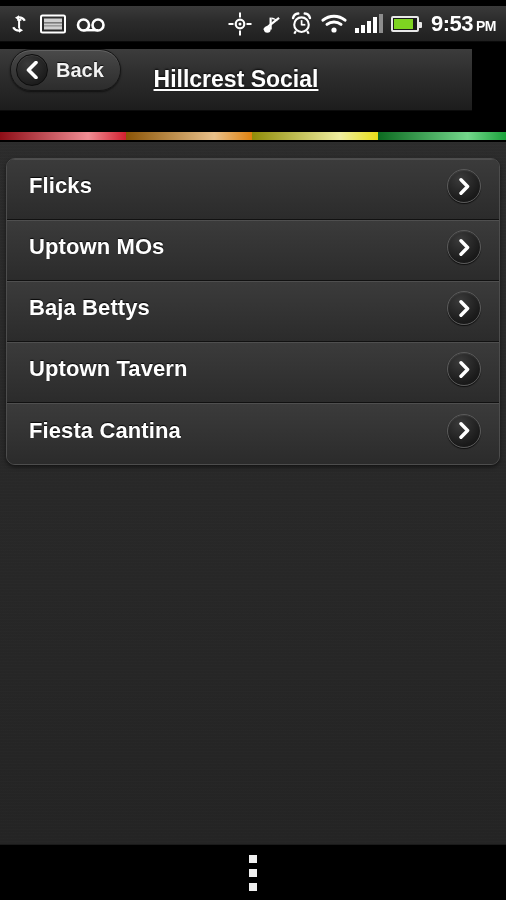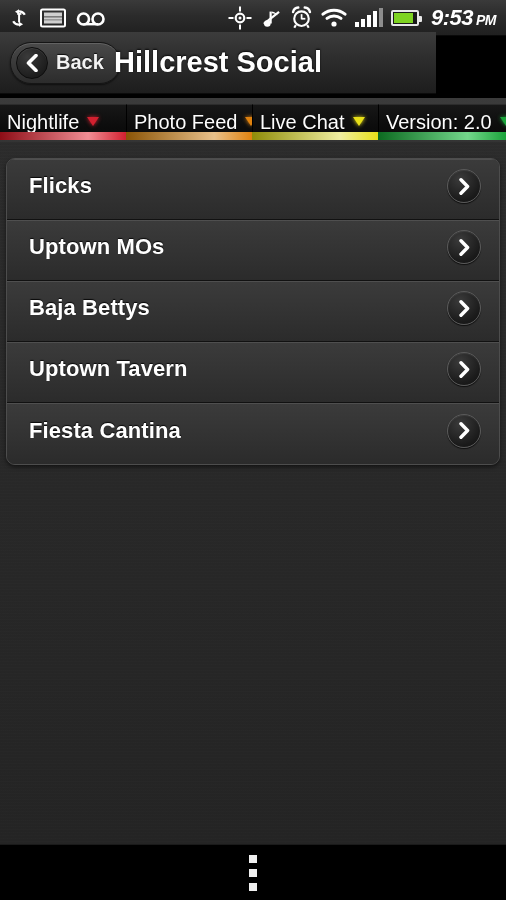--- a/index.html
+++ b/index.html
@@ -10,27 +10,26 @@
     overflow:hidden;
   }
   #screen {
     position:relative;
     width:506px; height:900px;
     background:#000;
   }
 
   
   .statusbar {
-    position:absolute; top:0; left:0;
+    position:absolute; top:6px; left:0;
     width:506px; height:36px;
     background:linear-gradient(180deg,#3a3a3a 0%,#2b2b2b 45%,#202020 100%);
     border-bottom:1px solid #0a0a0a;
     display:flex; align-items:center;
     padding:0 10px 0 8px;
-    font-style:italic;
   }
   .sb-left { display:flex; align-items:center; gap:10px; }
   .sb-right { display:flex; align-items:center; gap:8px; margin-left:auto; }
   .sb-icon { display:flex; align-items:center; justify-content:center; }
   .sb-icon svg { display:block; }
   .clock {
     color:#fff; font-size:22px; font-weight:700;
     letter-spacing:-0.5px; margin-left:4px;
   }
   .clock .ampm { font-size:14px; font-weight:700; margin-left:3px; }
@@ -52,25 +51,25 @@
     padding:1px;
   }
   .battery:after {
     content:""; position:absolute; right:-5px; top:4px;
     width:3px; height:6px; background:#e8e8e8; border-radius:0 1px 1px 0;
   }
   .battery .fill { height:100%; width:86%; background:#7ed321; }
 
   
   .titlebar {
-    position:absolute; top:32px; left:0;
-    width:436px; height:62px;
+    position:absolute; top:49px; left:0;
+    width:472px; height:62px;
     background:linear-gradient(180deg,#3c3c3c 0%,#2e2e2e 40%,#1d1d1d 100%);
     border-bottom:1px solid #0b0b0b;
-    display:flex; align-items:center;
+    display:flex; 
   }
   .backbtn {
     margin-left:10px;
     height:42px; min-width:94px;
     border-radius:21px;
     background:linear-gradient(180deg,#4a4a4a 0%,#3a3a3a 50%,#2c2c2c 100%);
     border:1px solid #151515;
     box-shadow:inset 0 1px 0 rgba(255,255,255,0.14), 0 1px 2px rgba(0,0,0,0.6);
     display:flex; align-items:center;
     padding:0 16px 0 5px;
@@ -84,23 +83,24 @@
     display:flex; align-items:center; justify-content:center;
     margin-right:8px;
   }
   .backbtn .label {
     color:#f2f2f2; font-size:20px; font-weight:700;
     text-shadow:0 -1px 1px rgba(0,0,0,0.8);
   }
   .apptitle {
     position:absolute; left:0; right:0; top:0; bottom:0;
     display:flex; align-items:center; justify-content:center;
-    color:#fff; font-size:29px; font-weight:700;
+    color:#fff; font-size:23px; font-weight:700;
     text-shadow:0 -1px 2px rgba(0,0,0,0.85);
     pointer-events:none;
+    text-decoration:underline;
   }
 
   
   .tabstrip {
     position:absolute; top:98px; left:0;
     width:506px; height:44px;
     background:linear-gradient(180deg,#3b3b3b 0%,#343434 100%);
     display:flex; align-items:stretch;
     overflow:hidden;
   }
@@ -286,38 +286,20 @@
       <span class="circ">
         <svg width="16" height="18" viewBox="0 0 16 18">
           <path d="M12 1.5 L4.5 9 L12 16.5" fill="none" stroke="#fff" stroke-width="3.6" stroke-linecap="round" stroke-linejoin="round"></path>
         </svg>
       </span>
       <span class="label">Back</span>
     </div>
     <div class="apptitle">Hillcrest Social</div>
   </div>
 
-  <div class="tabstrip" id="tabstrip">
-      <div class="tab" style="width: 126px;">
-        <span class="tlabel">Nightlife</span>
-        <span class="tri" style="color: rgb(210, 32, 47);"></span>
-      </div>
-      <div class="tab" style="width: 126px;">
-        <span class="tlabel">Photo Feed</span>
-        <span class="tri" style="color: rgb(224, 130, 15);"></span>
-      </div>
-      <div class="tab" style="width: 126px;">
-        <span class="tlabel">Live Chat</span>
-        <span class="tri" style="color: rgb(232, 224, 24);"></span>
-      </div>
-      <div class="tab" style="width: 128px;">
-        <span class="tlabel">Version: 2.0</span>
-        <span class="tri" style="color: rgb(26, 163, 58);"></span>
-      </div>
-    </div>
   <div class="underlines" id="underlines">
       <div style="width: 126px; background: linear-gradient(90deg, rgb(141, 13, 22) 0%, rgb(240, 141, 148) 70%, rgb(210, 32, 47) 100%);"></div>
       <div style="width: 126px; background: linear-gradient(90deg, rgb(138, 84, 6) 0%, rgb(232, 192, 138) 70%, rgb(224, 130, 15) 100%);"></div>
       <div style="width: 126px; background: linear-gradient(90deg, rgb(143, 140, 8) 0%, rgb(239, 238, 160) 70%, rgb(232, 224, 24) 100%);"></div>
       <div style="width: 128px; background: linear-gradient(90deg, rgb(12, 106, 32) 0%, rgb(115, 214, 139) 70%, rgb(26, 163, 58) 100%);"></div>
     </div>
 
   <div class="content">
     <div class="listwrap" id="listwrap">
         <div class="row">

